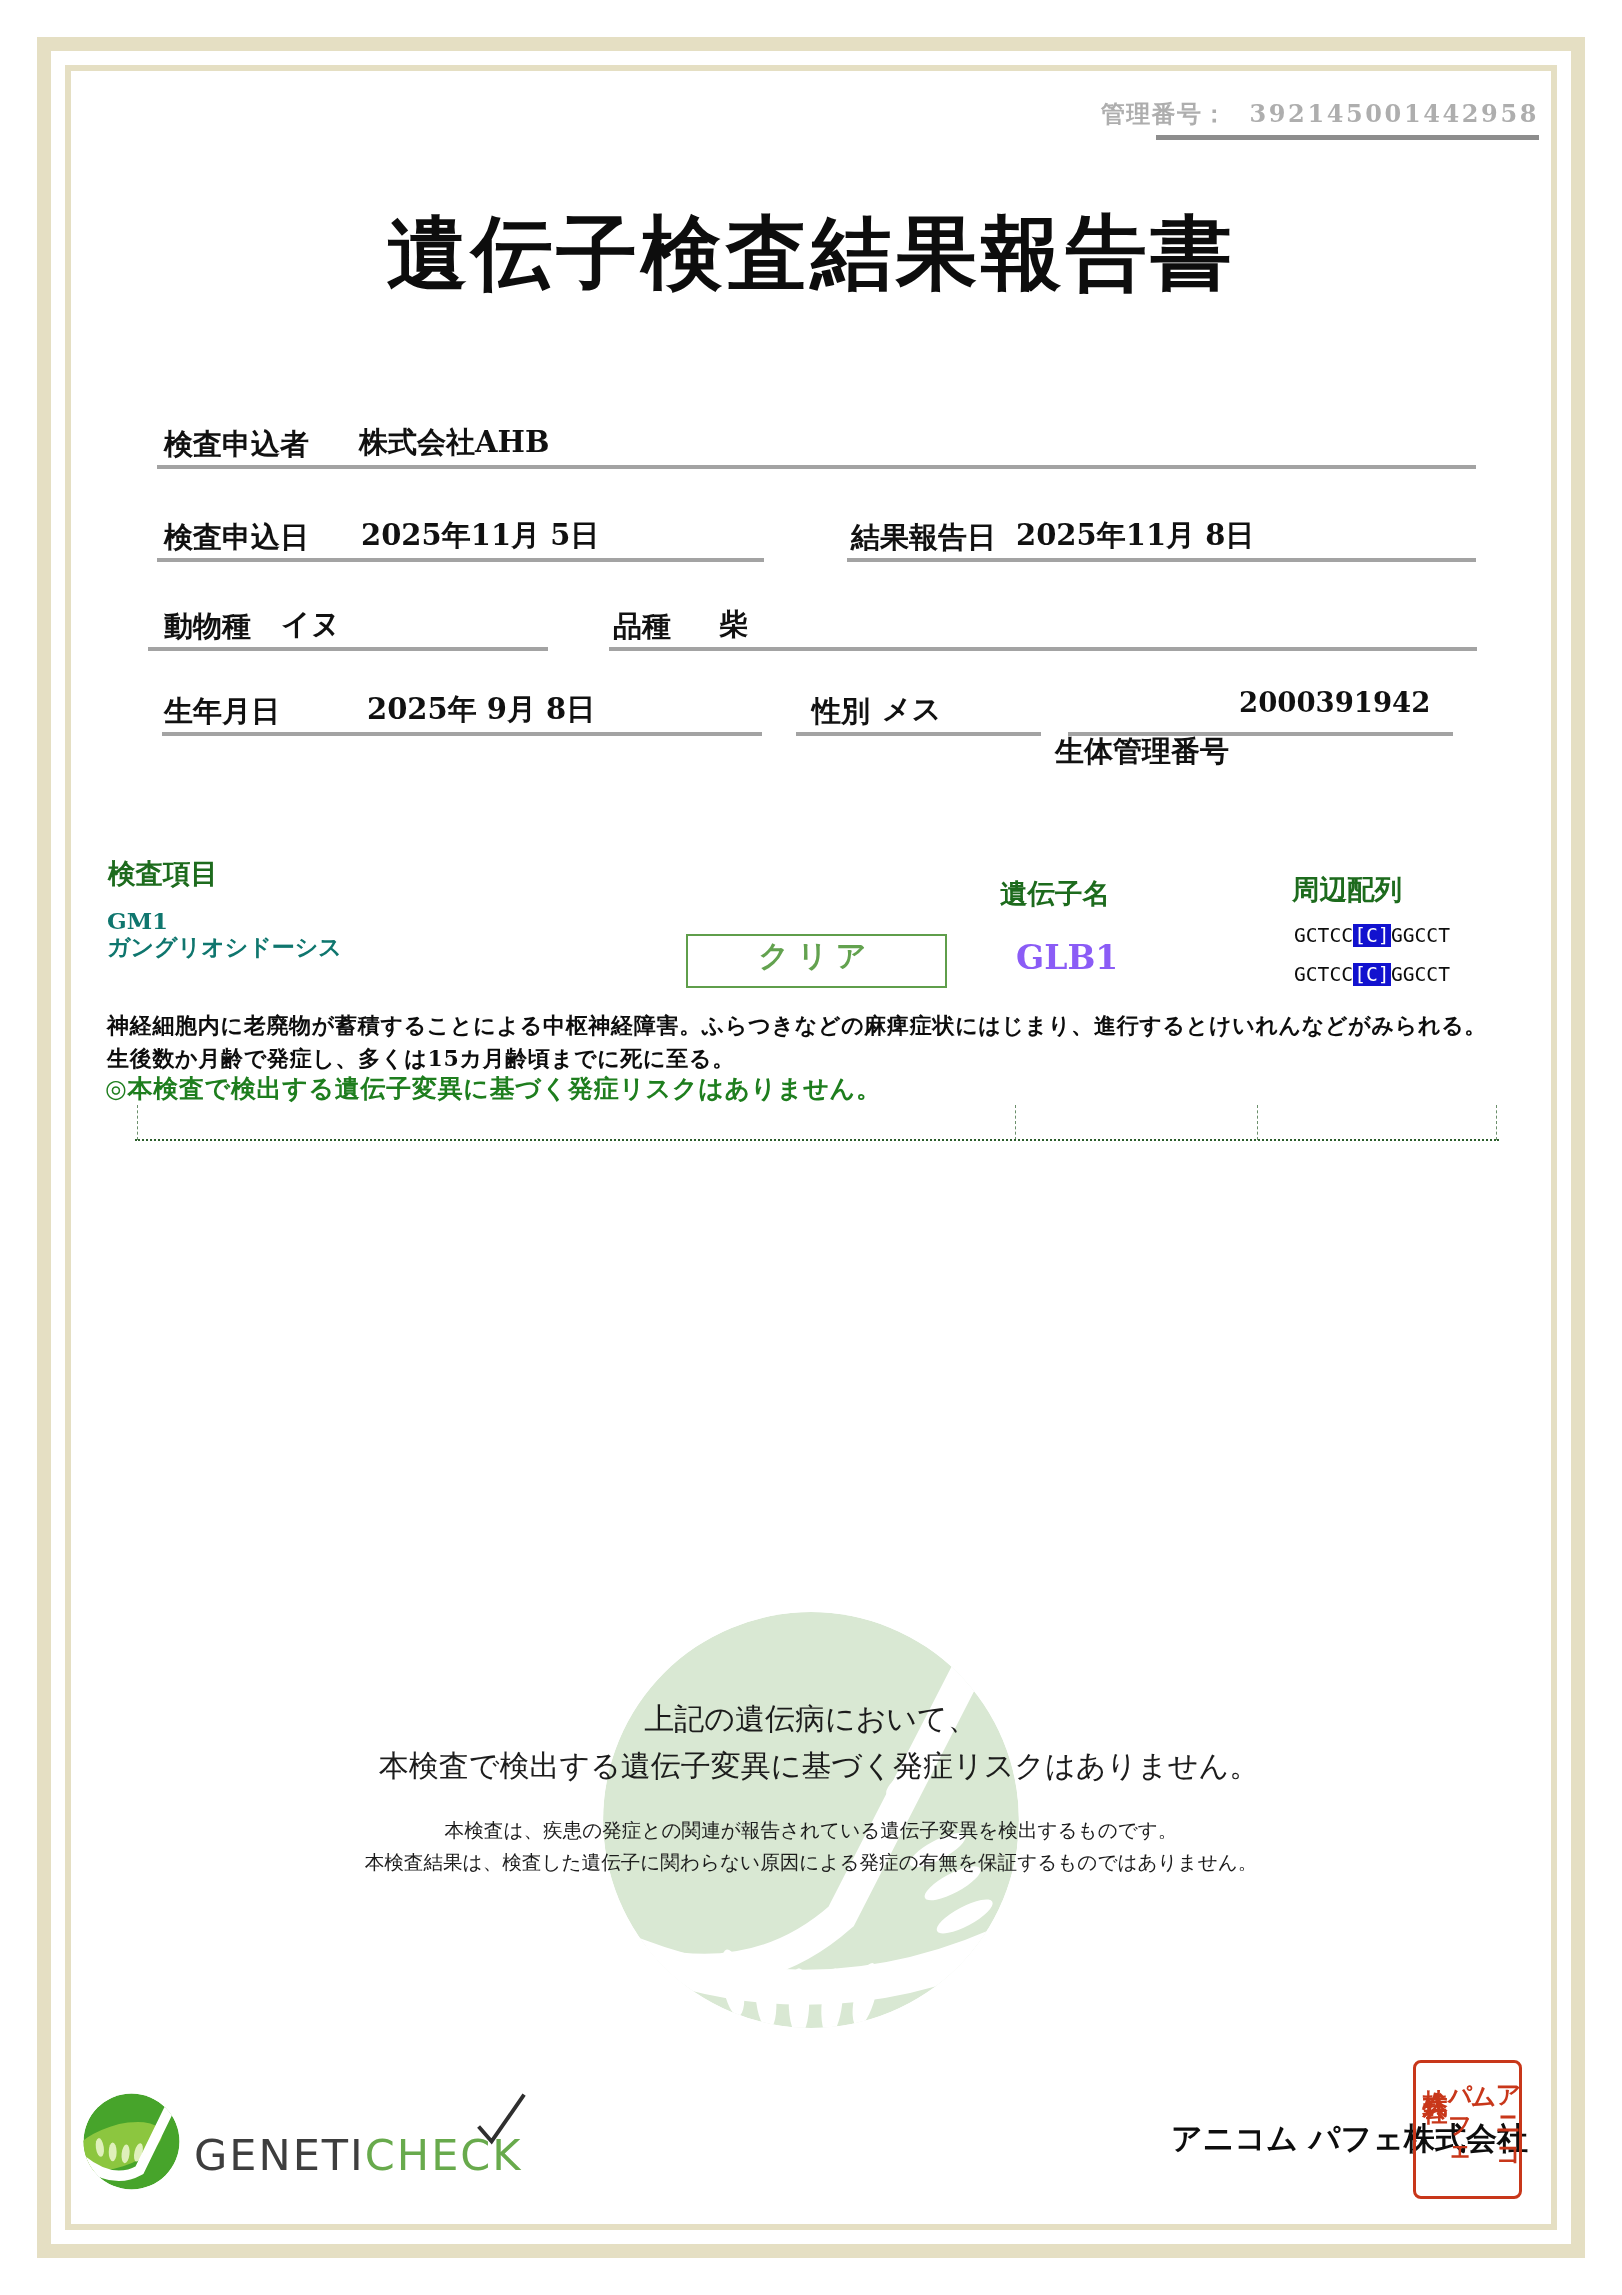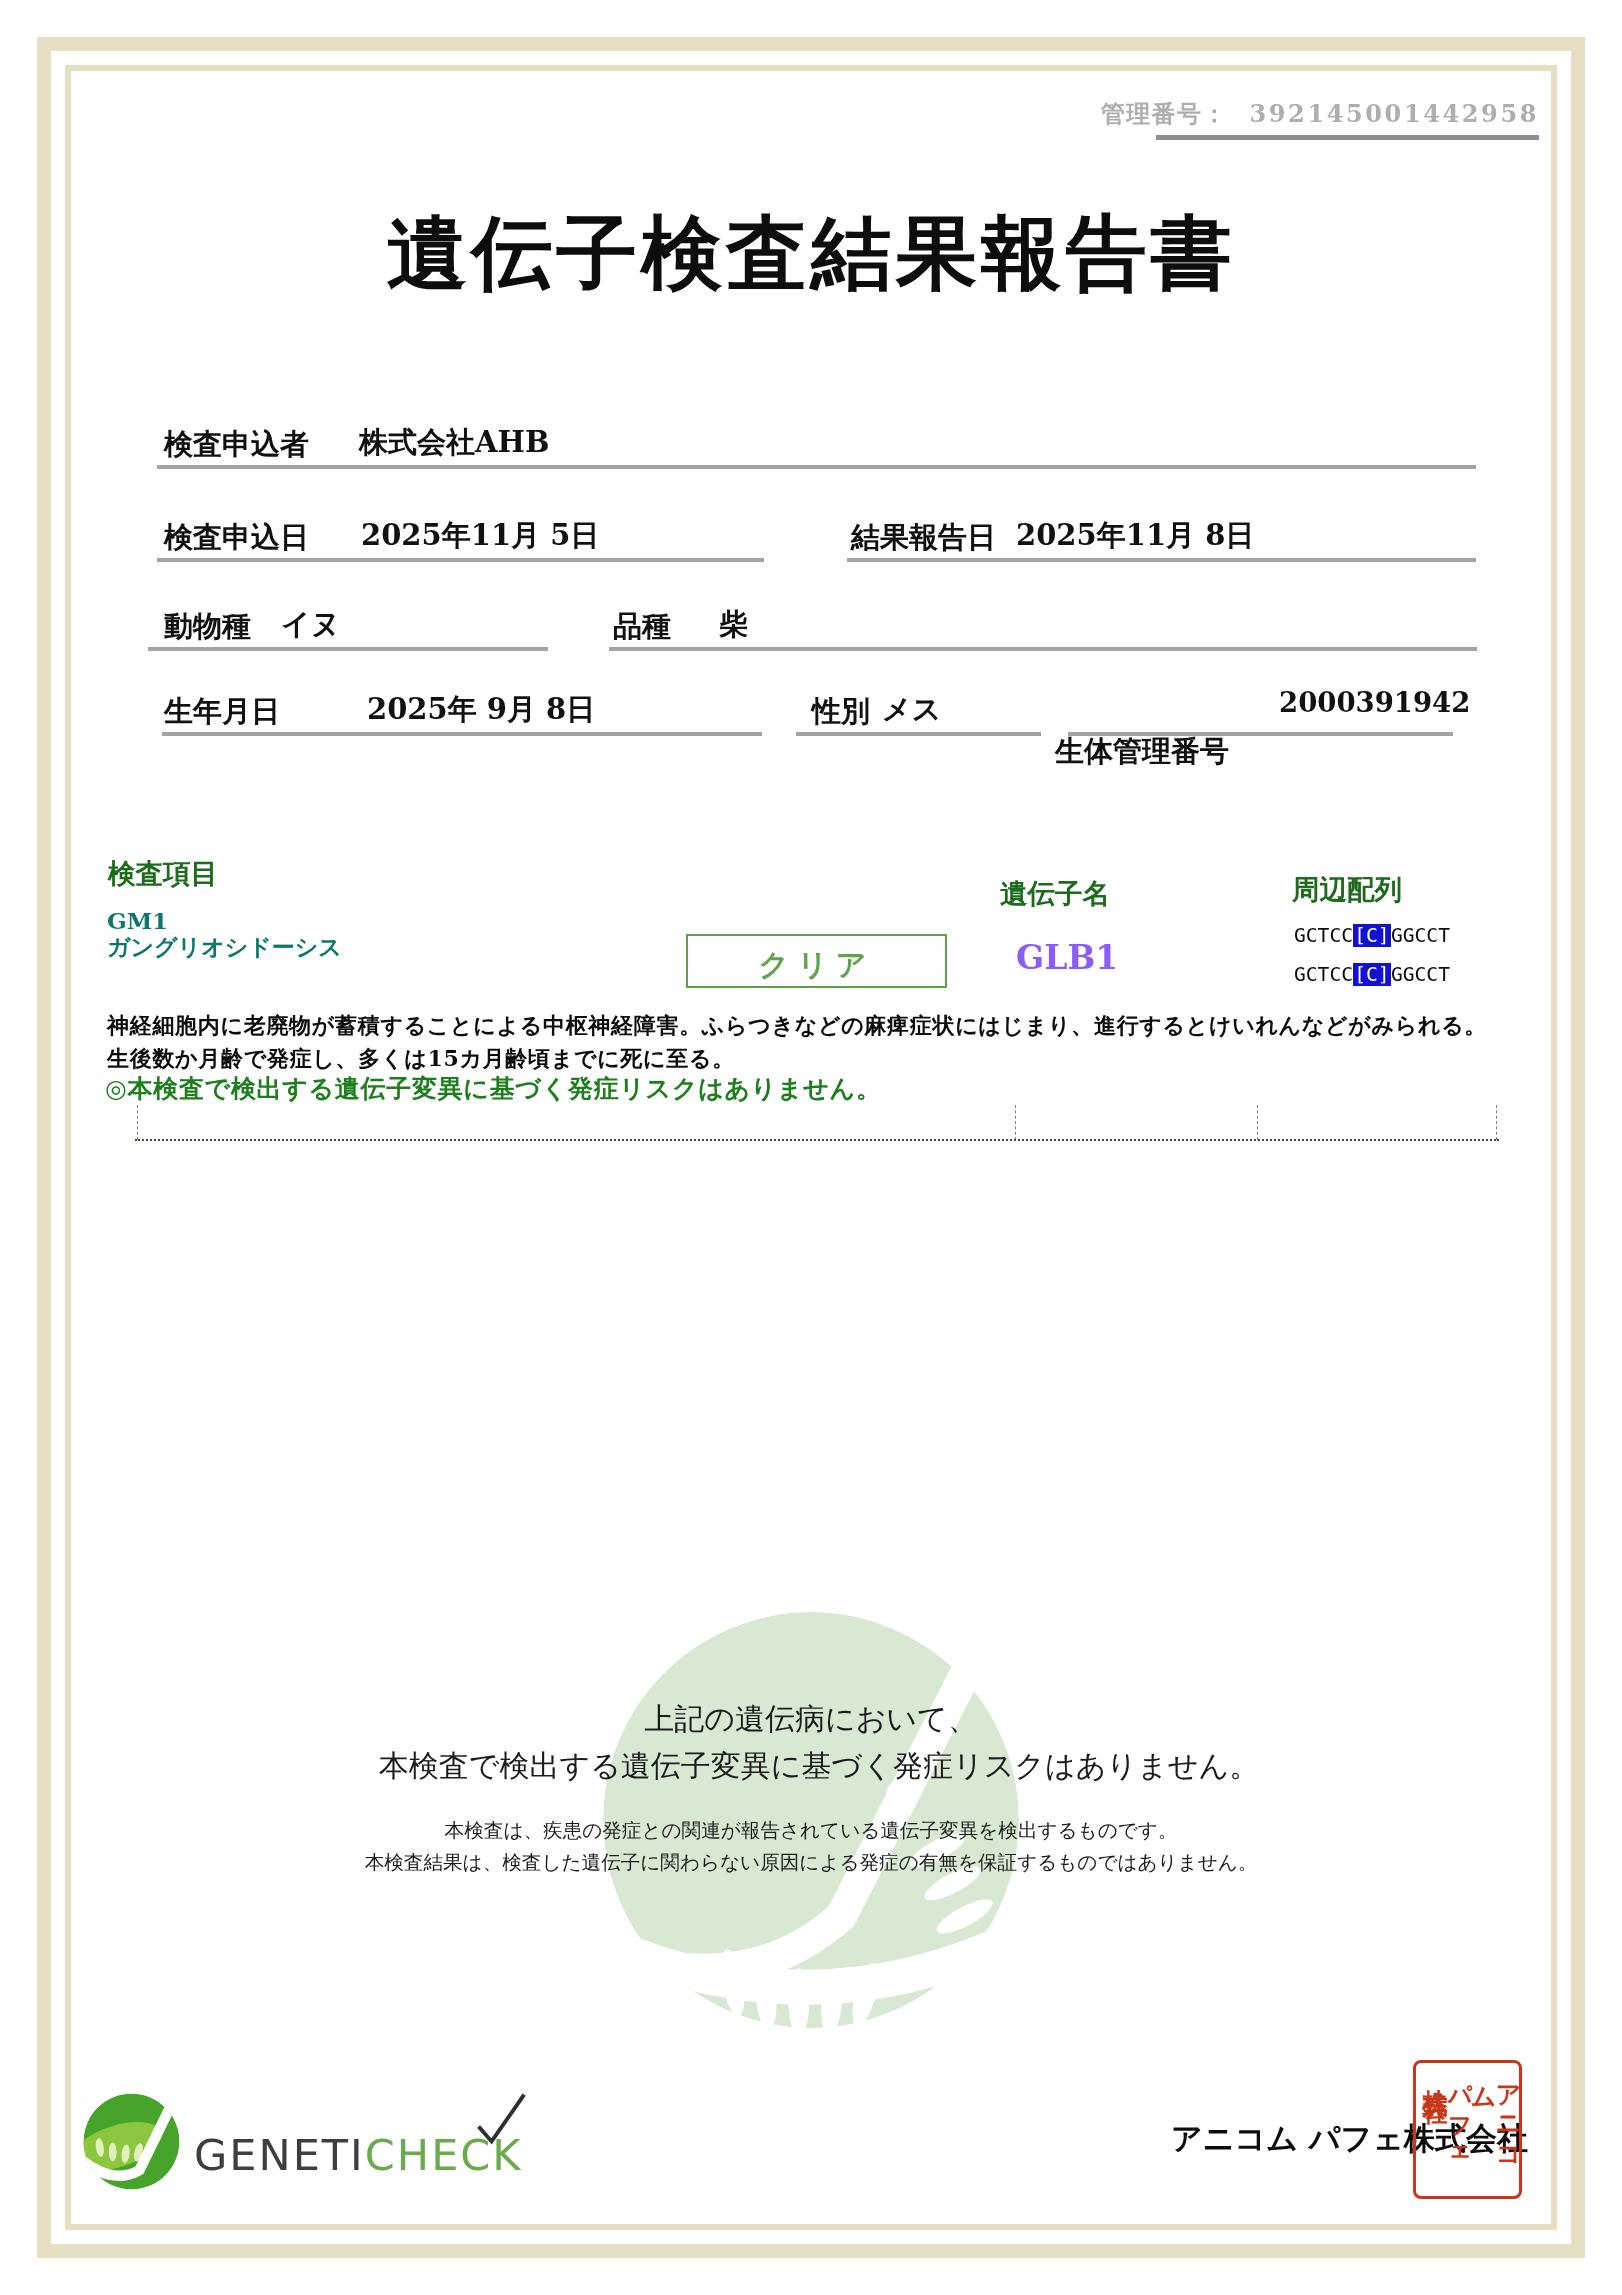--- a/index.html
+++ b/index.html
@@ -13,21 +13,21 @@
   .mgmt .num{margin-left:22px;letter-spacing:2.6px;}
   .mgmt-line{top:135px;left:1156px;width:383px;height:4.6px;background:#8d8d8d;}
   .title{top:200px;left:0;right:0;text-align:center;font-size:81px;font-weight:700;
          color:#0d0d0d;letter-spacing:3.9px;margin:0;}
   .flabel{font-size:29px;font-weight:700;color:#111;}
   .fvalue{font-size:29px;font-weight:600;color:#111;}
   .u{position:absolute;height:3.9px;background:#a3a3a3;}
   .glabel{font-size:27.5px;font-weight:700;color:#1d6b1d;}
   .item-name{font-size:23px;font-weight:700;color:#0f766e;line-height:1.15;}
   .result-box{left:686px;top:934px;width:257px;height:50px;border:2.6px solid #5f9e4b;
-              display:flex;align-items:flex-end;justify-content:center;
+              display:flex;align-items:flex-start;justify-content:center;
               color:#63a24f;font-size:30px;font-weight:600;letter-spacing:7.9px;}
   .gene-name{font-size:33px;font-weight:600;color:#8b5cf6;}
   .seq{font-family:"DejaVu Sans Mono",monospace;font-size:19.6px;color:#0d0d0d;white-space:nowrap;}
   .seq .hl{background:#1212cf;color:#ffffff;padding:0 1.3px;}
   .desc{font-size:22px;font-weight:700;color:#0d0d0d;letter-spacing:0.7px;white-space:nowrap;}
   .risk{font-size:25px;font-weight:700;color:#1e7e1e;letter-spacing:0.7px;white-space:nowrap;}
   .vdash{position:absolute;width:0;height:35px;border-left:1.3px dashed #6b8f6b;}
   .hdots{position:absolute;height:0;border-top:2px dotted #2c5f2c;}
   .sumline{left:0;right:0;text-align:center;font-family:"DejaVu Sans",sans-serif;
            color:#1c1c1c;z-index:2;}
@@ -80,21 +80,21 @@
   <span class="abs fvalue" style="left:719px;top:605px;">柴</span>
   <div class="u" style="left:609px;top:647px;width:868px;"></div>
 
   <span class="abs flabel" style="left:164px;top:692px;">生年月日</span>
   <span class="abs fvalue" style="left:367px;top:690px;">2025年 9月 8日</span>
   <div class="u" style="left:162px;top:732px;width:600px;"></div>
   <span class="abs flabel" style="left:788px;top:692px;margin-left:24px;">性別</span>
   <span class="abs fvalue" style="left:882px;top:690px;">メス</span>
   <div class="u" style="left:796px;top:732px;width:245px;"></div>
   <span class="abs flabel" style="left:1055px;top:692px;margin-top:40px;">生体管理番号</span>
-  <span class="abs fvalue" style="left:1239px;top:686px;font-size:27.5px;margin-left:40px;">2000391942</span>
+  <span class="abs fvalue" style="left:1239px;top:686px;font-size:27.5px;">2000391942</span>
   <div class="u" style="left:1068px;top:732px;width:385px;"></div>
 
   <span class="abs glabel" style="left:108px;top:856px;">検査項目</span>
   <span class="abs glabel" style="left:1000px;top:876px;">遺伝子名</span>
   <span class="abs glabel" style="left:1292px;top:872px;">周辺配列</span>
 
   <div class="abs item-name" style="left:107px;top:908px;">
     <div>GM1</div>
     <div>ガングリオシドーシス</div>
   </div>

